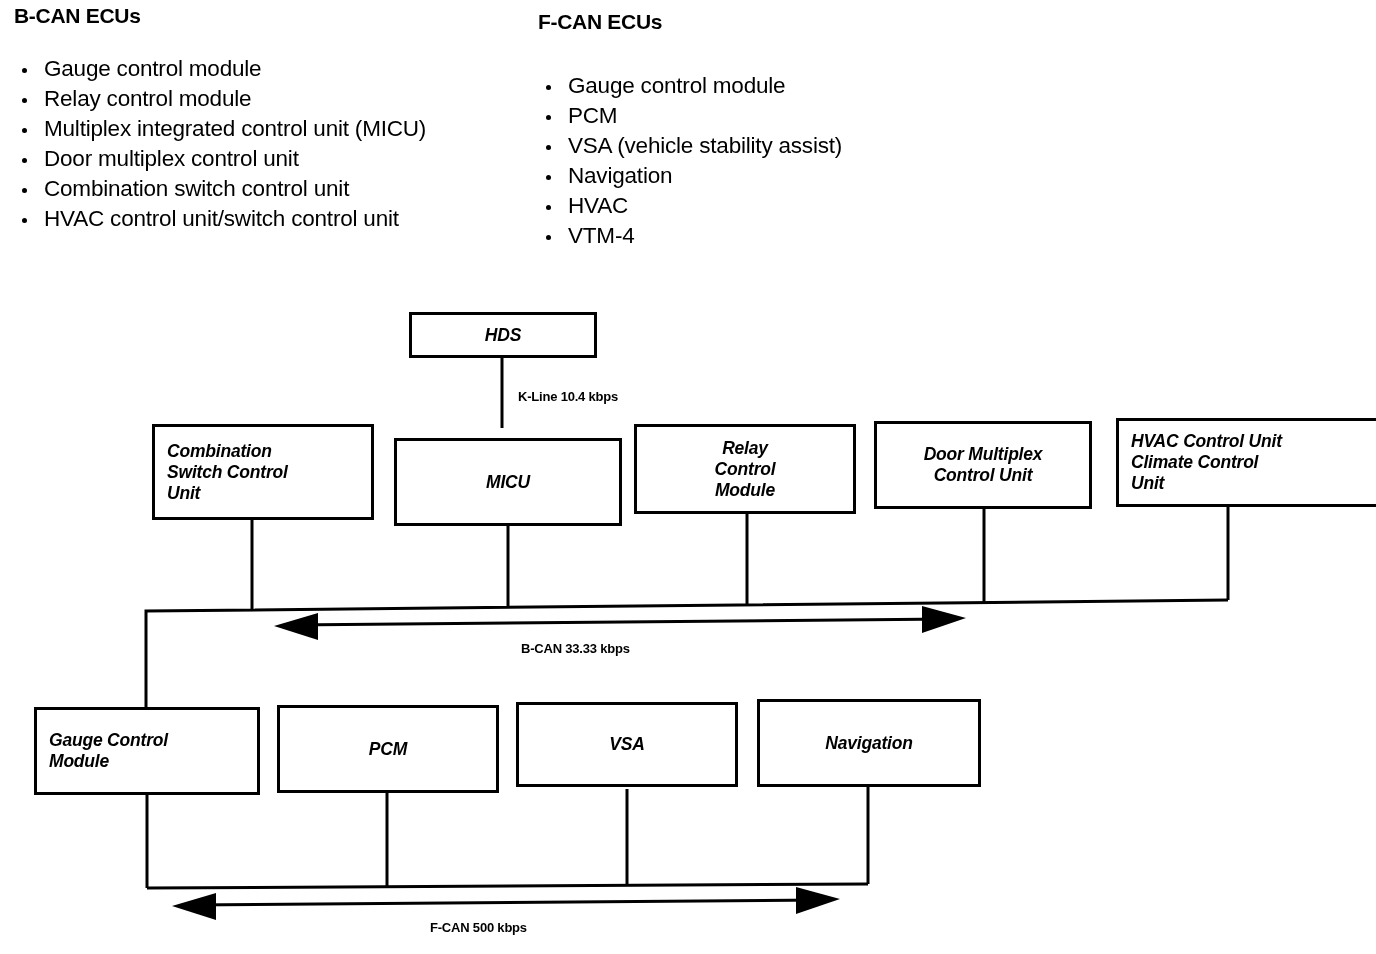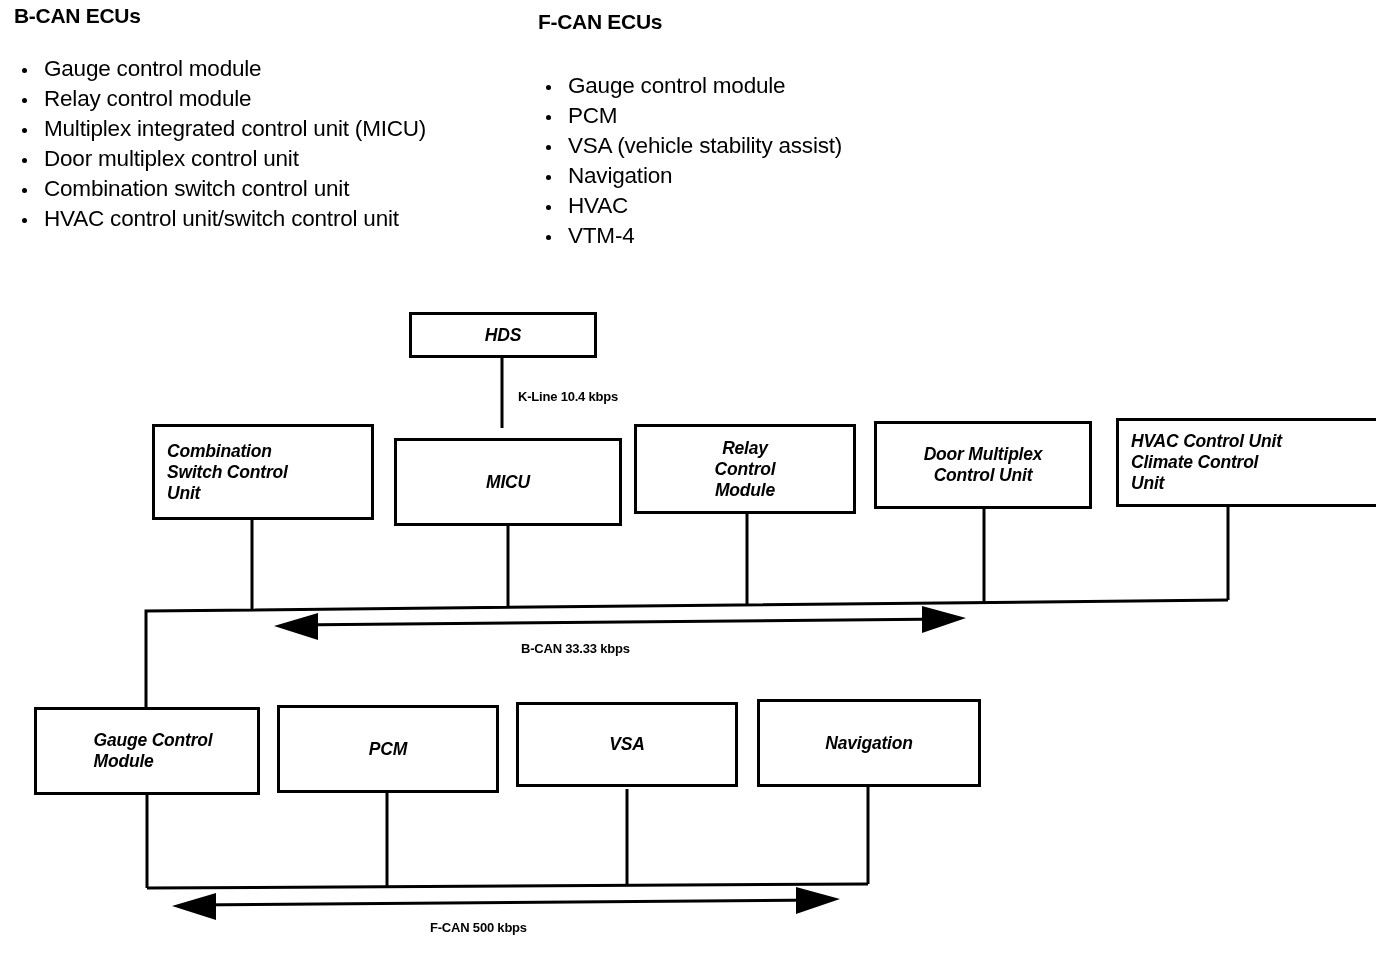--- a/index.html
+++ b/index.html
@@ -182,21 +182,21 @@
   </div>
 
   <div class="node left" style="left:1116px; top:418px; width:294px; height:89px;">
     <span>HVAC Control Unit
 Climate Control
 Unit</span>
   </div>
 
   <div class="bus-label" style="left:521px; top:641px;">B-CAN 33.33 kbps</div>
 
-  <div class="node left" style="left:34px; top:707px; width:226px; height:88px;justify-content:center;">
+  <div class="node left" style="left:34px; top:707px; width:226px; height:88px;">
     <span>Gauge Control
 Module</span>
   </div>
 
   <div class="node center" style="left:277px; top:705px; width:222px; height:88px;">
     <span>PCM</span>
   </div>
 
   <div class="node center" style="left:516px; top:702px; width:222px; height:85px;">
     <span>VSA</span>

